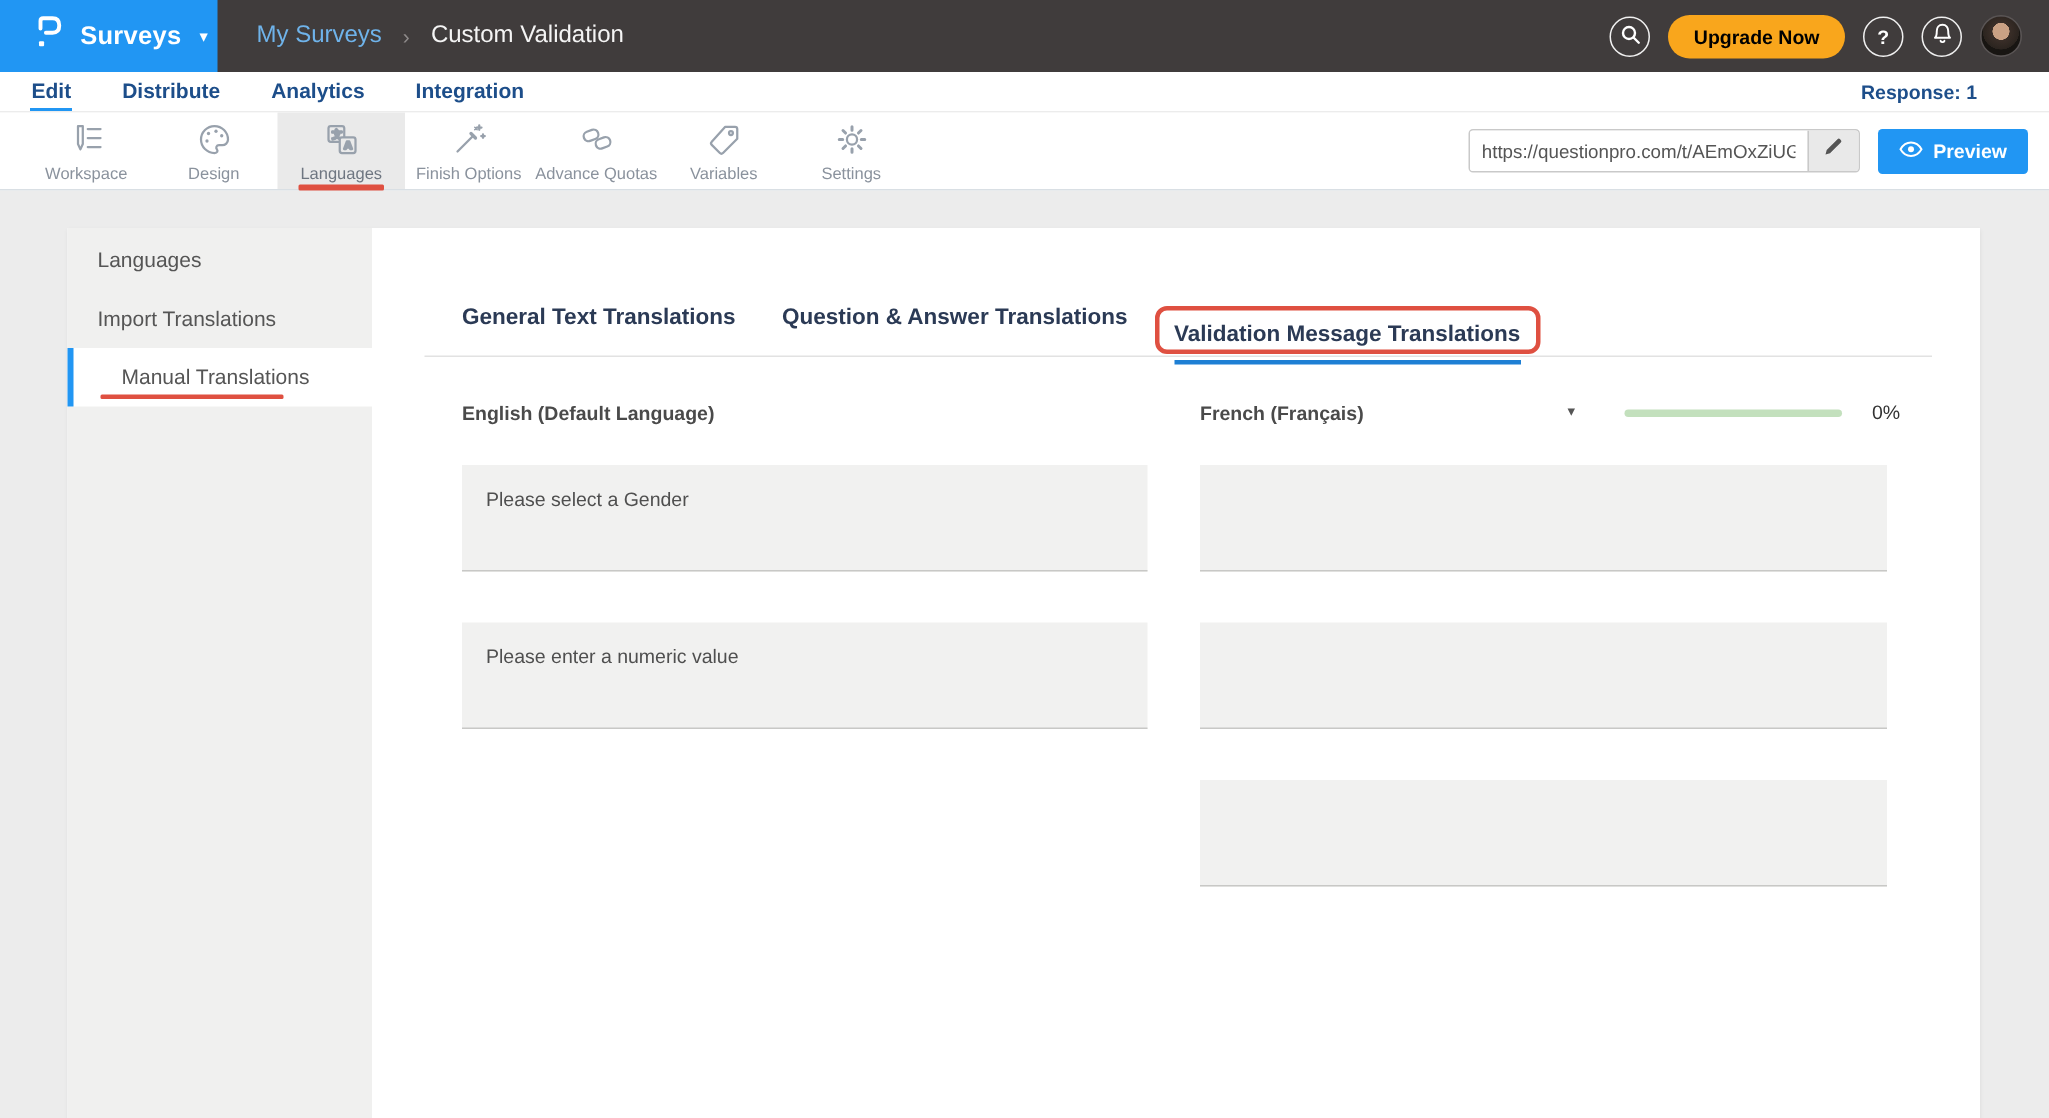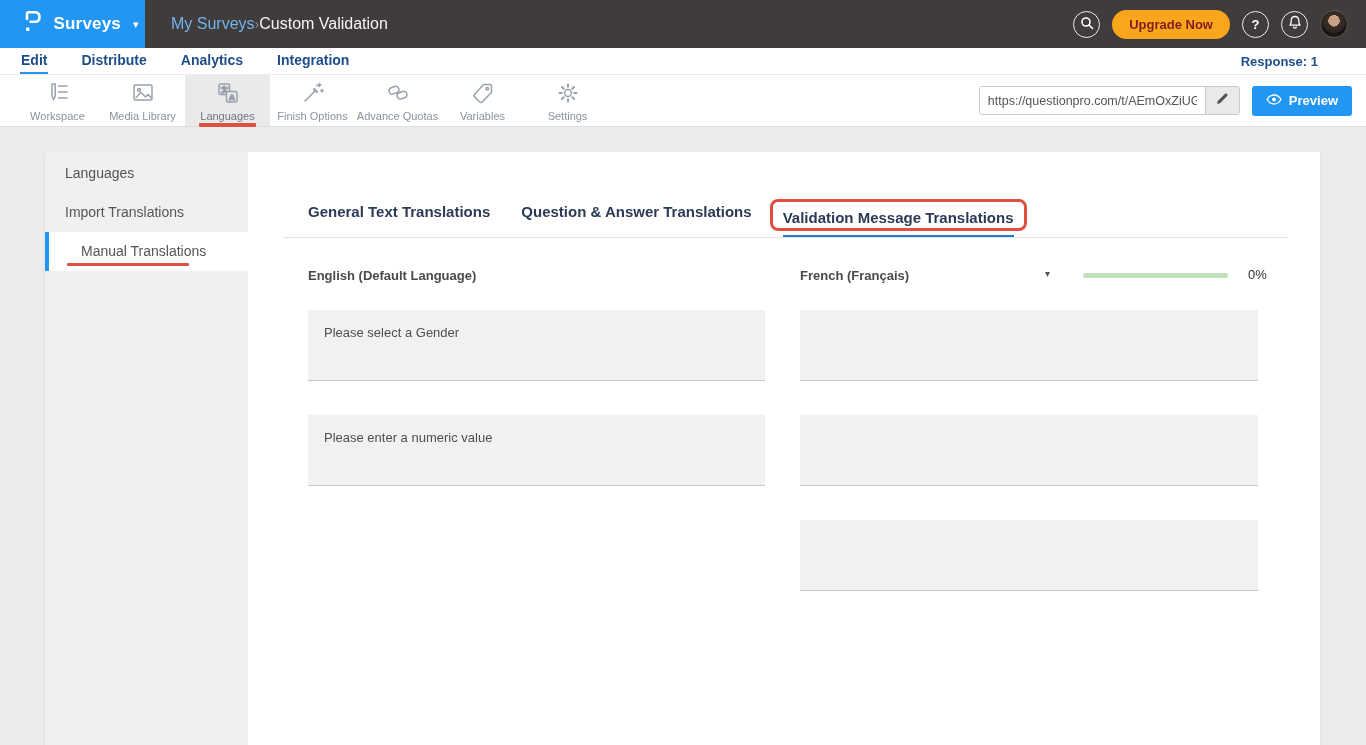--- a/index.html
+++ b/index.html
@@ -5,29 +5,29 @@
   * { margin:0; padding:0; box-sizing:border-box; }
   html,body { width:1366px; height:745px; overflow:hidden;
     font-family:"Liberation Sans", sans-serif; background:#ececec; }
 
   
   .topbar { height:48px; background:#403c3c; display:flex; align-items:center; }
   .brand { width:145px; height:48px; background:#2196f3; display:flex; align-items:center;
     padding-left:16px; gap:10px; cursor:pointer;justify-content:center; }
   .brand-name { color:#fff; font-size:17px; font-weight:700; letter-spacing:.2px; }
   .brand-caret { color:#fff; font-size:11px; margin-left:2px; }
-  .crumbs { display:flex; align-items:center; margin-left:26px; gap:0; }
+  .crumbs { display:flex; align-items:center; margin-left:26px; gap:14px; }
   .crumb-parent { color:#6fb3ea; font-size:16px; cursor:pointer; }
   .crumb-sep { color:#8f8b8b; font-size:14px; }
   .crumb-current { color:#f4f4f4; font-size:16px; }
   .top-right { margin-left:auto; display:flex; align-items:center; gap:12px; padding-right:18px; }
   .ring-btn { width:27px; height:27px; border:1.5px solid #f0f0f0; border-radius:50%;
     display:flex; align-items:center; justify-content:center; color:#fff; font-size:13px;
     font-weight:700; cursor:pointer; }
-  .upgrade-btn { background:#f9a61c; color:#7f1d1d; border:none; border-radius:15px;
+  .upgrade-btn { background:#f9a61c; color:#000000; border:none; border-radius:15px;
     height:29px; padding:0 17px; font-size:13px; font-weight:700; cursor:pointer;
     font-family:"Liberation Sans", sans-serif; }
   .avatar { width:28px; height:28px; border-radius:50%; overflow:hidden; cursor:pointer;
     background:radial-gradient(circle at 50% 38%, #caa184 27%, #3a2e28 28%, #2b241f 58%, #181512 59%);
     border:1px solid #5a5555; }
 
   
   .subnav { height:27px; background:#fff; display:flex; align-items:stretch;
     border-bottom:1px solid #ececec; }
   .subnav-tab { color:#1d4e8a; font-size:14px; font-weight:700; display:flex; align-items:center;
@@ -66,21 +66,21 @@
     box-shadow:0 1px 3px rgba(0,0,0,.08); display:flex; }
 
   .side { width:203px; background:#f0f0ef; padding-top:2px; flex-shrink:0; }
   .side-item { height:39px; line-height:39px; padding-left:20px; font-size:14px; color:#555;
     cursor:pointer; position:relative; }
   .side-item.active { background:#fff; border-left:4px solid #2196f3; padding-left:32px; }
   .side-item .anno-underline { left:18px; width:122px; bottom:5px; height:3px; }
 
   .main { position:relative; flex:1; }
 
-  .tabs-row { position:absolute; left:60px; top:51px; display:flex; align-items:center; }
+  .tabs-row { position:absolute; left:60px; top:51px; display:flex; align-items:flex-end; }
   .ct-tab { font-size:15px; font-weight:700; color:#2b3a55; padding-bottom:9px; cursor:pointer;
     border-bottom:3px solid transparent; white-space:nowrap; }
   .ct-tab.active { border-bottom-color:#1e7fd4; }
   .tab-gap { width:31px; }
   .anno-box { border:3px solid #df5041; border-radius:8px; padding:7px 10px 1px 10px;
     margin:-10px -13px -4px -13px; }
   .tabs-sep { position:absolute; left:35px; width:1005px; top:85px; height:1px; background:#e2e2e2; }
 
   .lang-row { position:absolute; top:113px; left:0; right:14px; height:24px; }
   .src-lang { position:absolute; left:60px; top:3px; font-size:13px; font-weight:700; color:#4a4a4a; }
@@ -161,26 +161,28 @@
           <line x1="13.5" y1="6" x2="22" y2="6"></line>
           <line x1="13.5" y1="12" x2="22" y2="12"></line>
           <line x1="13.5" y1="18" x2="22" y2="18"></line>
         </svg>
     </span>
     <span class="tool-label">Workspace</span>
   </div>
   <div class="tool">
     <span>
       <svg width="26" height="26" viewBox="0 0 26 26" class="ic">
-          <rect x="4" y="5" width="18" height="15" rx="1.5"></rect>
-          <circle cx="9" cy="10" r="1.4"></circle>
-          <path d="M6 17.5 l5-5 4.5 4.5 2.5-2.5 3.5 3.5"></path>
-        </svg>
-    </span>
-    <span class="tool-label">Media Library</span>
+          <path d="M13 4 a9 9 0 1 0 0 18 c2 0 2.4-1.3 1.6-2.4 c-.9-1.2-.3-2.8 1.4-2.8 h2.2 c2 0 3.8-1.6 3.8-3.8 C22 8 18 4 13 4 Z"></path>
+          <circle cx="9" cy="9" r="1.1" fill="#98a1ac" stroke="none"></circle>
+          <circle cx="14" cy="7.5" r="1.1" fill="#98a1ac" stroke="none"></circle>
+          <circle cx="17.8" cy="10.5" r="1.1" fill="#98a1ac" stroke="none"></circle>
+          <circle cx="8" cy="14" r="1.1" fill="#98a1ac" stroke="none"></circle>
+        </svg>
+    </span>
+    <span class="tool-label">Design</span>
   </div>
   <div class="tool active">
     <span>
       <svg width="26" height="26" viewBox="0 0 26 26" class="ic">
           <rect x="4" y="4" width="10.5" height="10.5" rx="1.5"></rect>
           <text x="6.3" y="12" class="ic-txt">文</text>
           <rect x="11.5" y="11.5" width="10.5" height="10.5" rx="1.5" fill="#eaeaea"></rect>
           <text x="14.3" y="19.6" class="ic-txt">A</text>
         </svg>
     </span>

